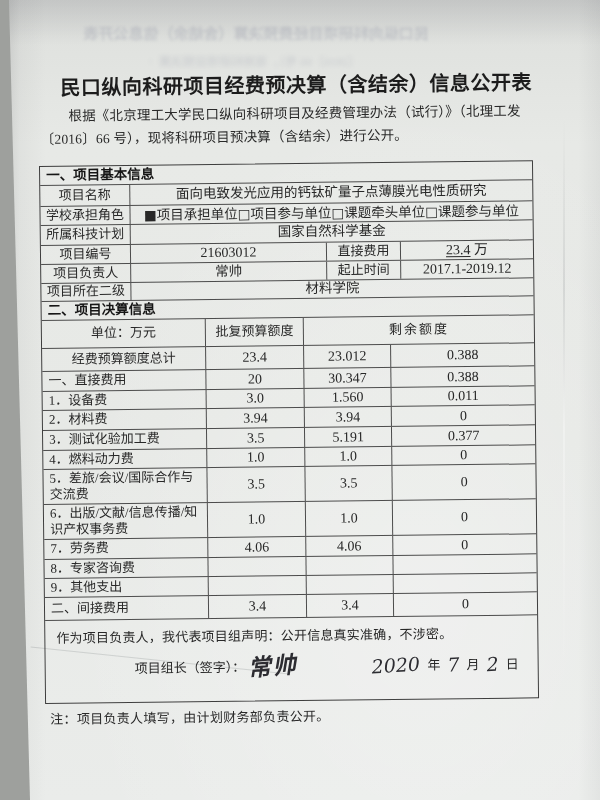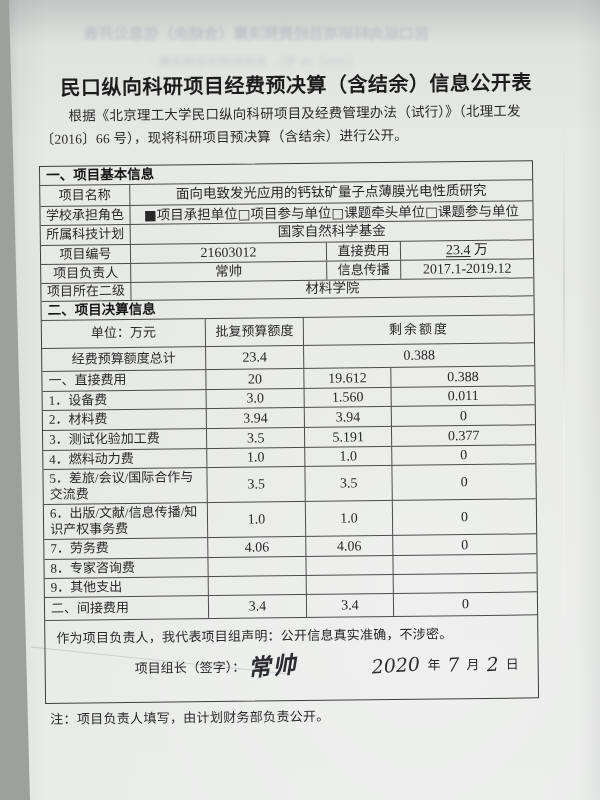--- a/index.html
+++ b/index.html
@@ -114,21 +114,21 @@
       <div class="row" style="height:19px">
         <div class="cell bw1">项目编号</div>
         <div class="cell bw2 num">21603012</div>
         <div class="cell bw3">直接费用</div>
         <div class="cell bw4 num last"><span class="u">23.4</span>&nbsp;<span>万</span></div>
       </div>
 
       <div class="row" style="height:19px">
         <div class="cell bw1">项目负责人</div>
         <div class="cell bw2" style="font-size:13.5px">常帅</div>
-        <div class="cell bw3">信息传播</div>
+        <div class="cell bw3">起止时间</div>
         <div class="cell bw4 num last">2017.1-2019.12</div>
       </div>
 
       <div class="row" style="height:18px">
         <div class="cell bw1">项目所在二级</div>
         <div class="cell bwV last" style="font-size:13.5px">材料学院</div>
       </div>
 
       <div class="row" style="height:19px">
         <div class="cell sechead last" style="flex:1">二、项目决算信息</div>
@@ -136,26 +136,27 @@
 
       <div class="row" style="height:28px">
         <div class="cell cw1">单位：万元</div>
         <div class="cell cw2">批复预算额度</div>
         <div class="cell cw4 last" style="letter-spacing:2px">剩余额度</div>
       </div>
 
       <div class="row" style="height:23px">
         <div class="cell cw1">经费预算额度总计</div>
         <div class="cell cw2 num">23.4</div>
+        <div class="cell cw3 num">23.012</div>
         <div class="cell cw4 num last">0.388</div>
       </div>
       <div class="row" style="height:20px">
         <div class="cell cw1 left">一、直接费用</div>
         <div class="cell cw2 num">20</div>
-        <div class="cell cw3 num">19.612</div>
+        <div class="cell cw3 num">30.347</div>
         <div class="cell cw4 num last">0.388</div>
       </div>
       <div class="row" style="height:19px">
         <div class="cell cw1 left">1．设备费</div>
         <div class="cell cw2 num">3.0</div>
         <div class="cell cw3 num">1.560</div>
         <div class="cell cw4 num last">0.011</div>
       </div>
       <div class="row" style="height:20px">
         <div class="cell cw1 left">2．材料费</div>

